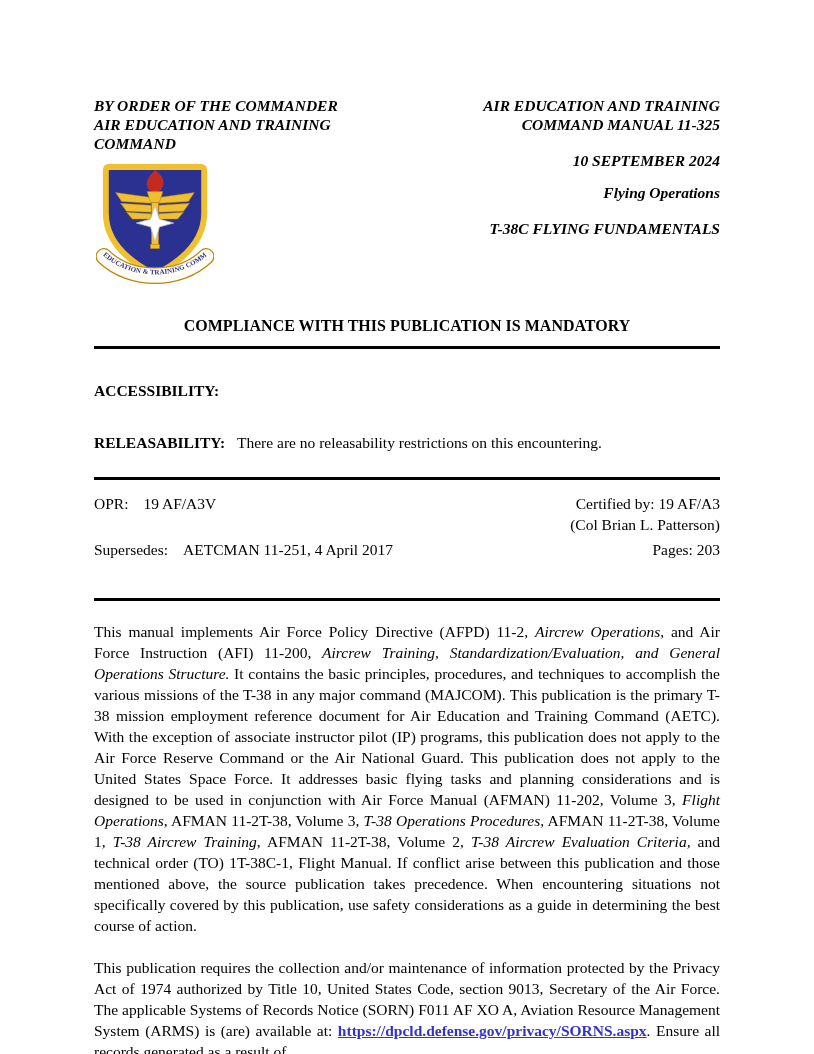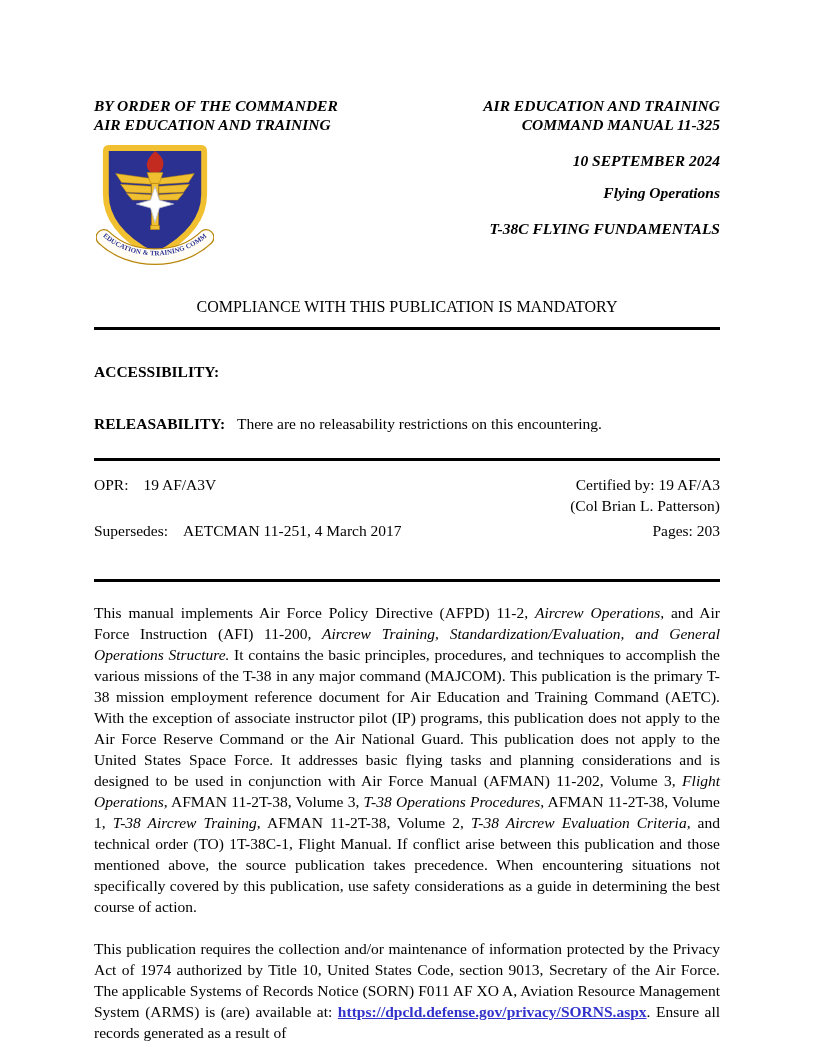--- a/index.html
+++ b/index.html
@@ -24,21 +24,21 @@
   }
   .header-right { text-align: right; }
   .emblem-wrap { margin-top: 9px; margin-left: 2px; }
   .hdr-date   { margin-top: 17px; }
   .hdr-cat    { margin-top: 13px; }
   .hdr-subj   { margin-top: 17px; }
   
   .compliance {
     margin-top: 22px;
     text-align: center;
-    font-weight: normal;
+    font-weight: bold;
     font-size: 16px;
   }
   .rule {
     height: 3px; background: #000;
     border: none; width: 100%;
   }
   .rule-1 { margin-top: 10px; }
   .rule-2 { margin-top: 24px; }
   .rule-3 { margin-top: 38px; }
   
@@ -71,20 +71,21 @@
 </style>
 </head>
 <body>
 
 <div class="page">
 
   <div class="header">
     <div class="header-left">
       <div class="hdr-line">BY ORDER OF THE COMMANDER</div>
       <div class="hdr-line">AIR EDUCATION AND TRAINING</div>
+      <div class="hdr-line">COMMAND</div>
 
       <div class="emblem-wrap">
         <svg width="118" height="126" viewBox="0 0 120 128">
 
           <path d="M13,5 L107,5 Q110,5 110,9 L110,52 Q110,88 63,113 Q60,114.8 57,113 Q10,88 10,52 L10,9 Q10,5 13,5 Z" fill="var(--shield_blue)" stroke="var(--emblem_gold)" stroke-width="6"></path>
 
           <g fill="var(--emblem_gold)" stroke="var(--emblem_gold_dark)" stroke-width="0.5">
             <polygon points="56,36 20,31 26,40 56,42"></polygon>
             <polygon points="56,44 25,42 31,50 56,51"></polygon>
             <polygon points="56,52.5 31,51 37,58 56,58"></polygon>
@@ -142,21 +143,21 @@
     <div class="admin-row">
       <div class="admin-left"><span>OPR:</span><span class="lbl-gap"></span><span>19 AF/A3V</span></div>
       <div class="admin-right">Certified by: 19 AF/A3</div>
     </div>
     <div class="admin-row">
       <div class="admin-left"></div>
       <div class="admin-right">(Col Brian L. Patterson)</div>
     </div>
     <div class="admin-gap"></div>
     <div class="admin-row">
-      <div class="admin-left"><span>Supersedes:</span><span class="lbl-gap"></span><span>AETCMAN 11-251, 4 March 2017</span></div>
+      <div class="admin-left"><span>Supersedes:</span><span class="lbl-gap"></span><span>AETCMAN 11-251, 4 April 2017</span></div>
       <div class="admin-right">Pages: 203</div>
     </div>
   </div>
 
   <div class="rule rule-3"></div>
 
   <p class="body-para"><span>This manual implements Air Force Policy Directive (AFPD) 11-2, </span><span class="i">Aircrew Operations,</span><span> and Air Force Instruction (AFI) 11-200, </span><span class="i">Aircrew Training, Standardization/Evaluation, and General Operations Structure.</span><span> It contains the basic principles, procedures, and techniques to accomplish the various missions of the T-38 in any major command (MAJCOM). This publication is the primary T-38 mission employment reference document for Air Education and Training Command (AETC). With the exception of associate instructor pilot (IP) programs, this publication does not apply to the Air Force Reserve Command or the Air National Guard. This publication does not apply to the United States Space Force. It addresses basic flying tasks and planning considerations and is designed to be used in conjunction with Air Force Manual (AFMAN) 11-202, Volume 3, </span><span class="i">Flight Operations</span><span>, AFMAN 11-2T-38, Volume 3, </span><span class="i">T-38 Operations Procedures,</span><span> AFMAN 11-2T-38, Volume 1, </span><span class="i">T-38 Aircrew Training</span><span>, AFMAN 11-2T-38, Volume 2, </span><span class="i">T-38 Aircrew Evaluation Criteria,</span><span> and technical order (TO) 1T-38C-1, Flight Manual. If conflict arise between this publication and those mentioned above, the source publication takes precedence. When encountering situations not specifically covered by this publication, use safety considerations as a guide in determining the best course of action.</span></p>
   <p class="body-para"><span>This publication requires the collection and/or maintenance of information protected by the Privacy Act of 1974 authorized by Title 10, United States Code, section 9013, Secretary of the Air Force. The applicable Systems of Records Notice (SORN) F011 AF XO A, Aviation Resource Management System (ARMS) is (are) available at: </span><a href="#" class="linkbold">https://dpcld.defense.gov/privacy/SORNS.aspx</a><span>. Ensure all records generated as a result of</span></p>
 
 </div>

